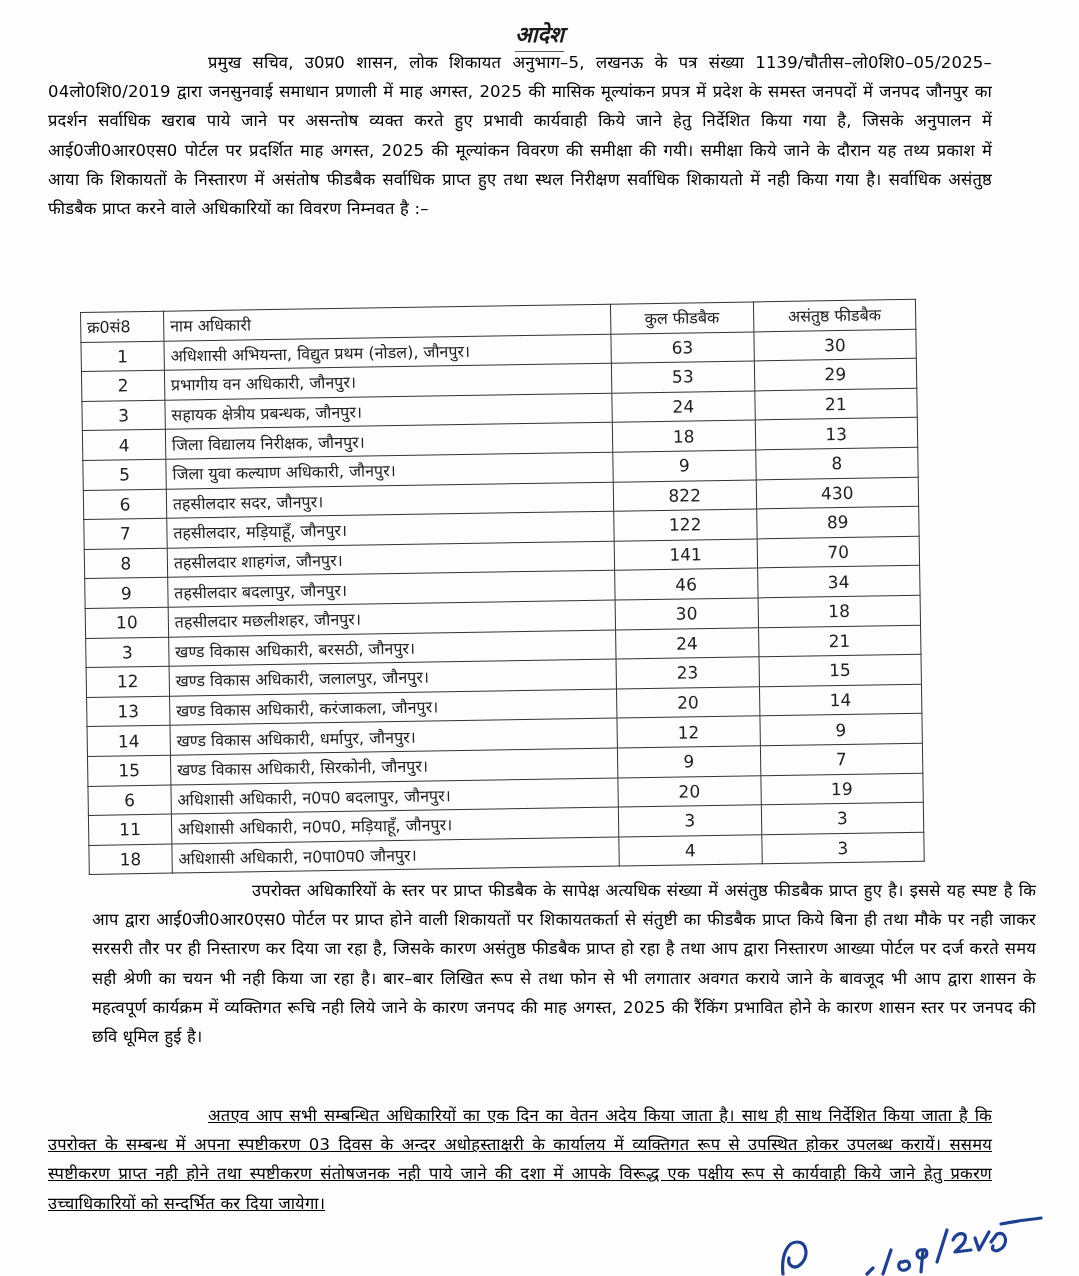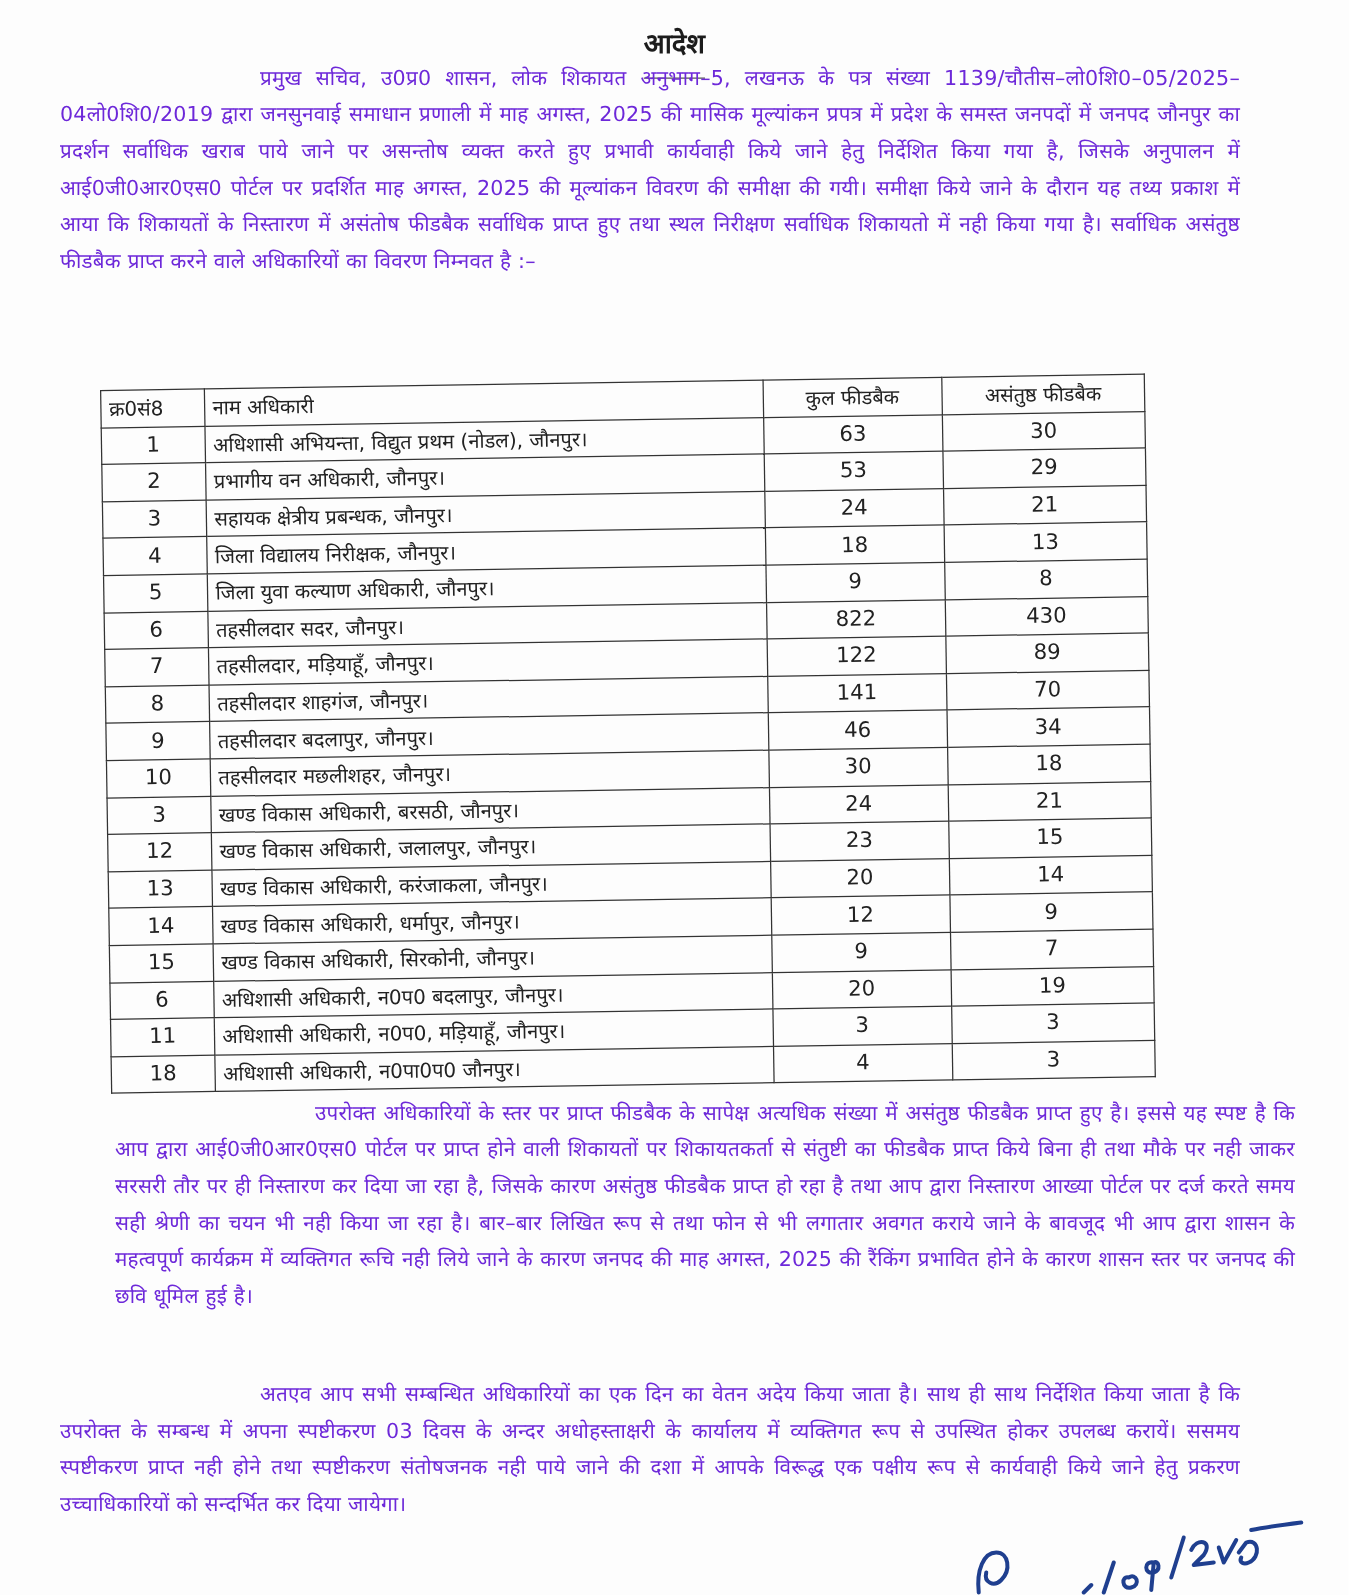--- a/index.html
+++ b/index.html
@@ -5,30 +5,30 @@
   html, body { margin: 0; padding: 0; background: #ffffff; }
   body {
     width: 1079px; height: 1276px; overflow: hidden; position: relative;
     font-family: "DejaVu Sans", sans-serif; color: #222222;
   }
   .page { position: absolute; left: 0; top: 0; width: 1079px; height: 1276px; background: #fdfdfd; }
   .title {
     position: absolute; left: 0; width: 1079px; top: 18px; text-align: center;
     font-size: 22px; font-weight: bold; color: #1c1c1c;
   }
-  .title span { border-bottom: 1.5px solid #555; padding-bottom: 14px; }
+  .title span { border-bottom: 1.5px solid #555; padding-bottom: 4px; font-style: italic; }
   .para {
     position: absolute; left: 48px; width: 944px;
     font-size: 16.5px; line-height: 29.2px; text-align: justify; text-align-last: left;
-    color: #6d28d9; letter-spacing: 0.2px;
+    color: #000000; letter-spacing: 0.2px;
   }
   .para .indent { display: inline-block; width: 160px; }
   .p1 { top: 48px; }
   .p2 { top: 876px; margin-left: 44px; }
-  .p3 { top: 1101px; }
+  .p3 { top: 1101px; text-decoration: underline; }
 
   table.officers {
     position: absolute; left: 80px; top: 312px; width: 836px;
     border-collapse: collapse; font-size: 16px; color: #222;
     transform: rotate(-0.9deg); transform-origin: left top;
   }
   table.officers th, table.officers td {
     border: 1.2px solid #333; padding: 0 6px; height: 28.6px; font-weight: normal;
   }
   table.officers th { text-align: left; }

